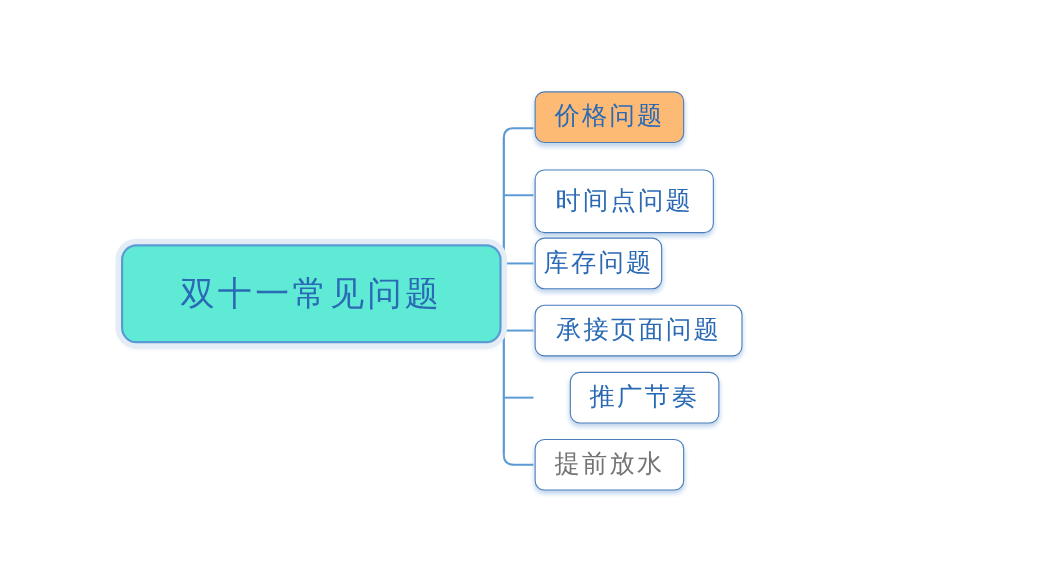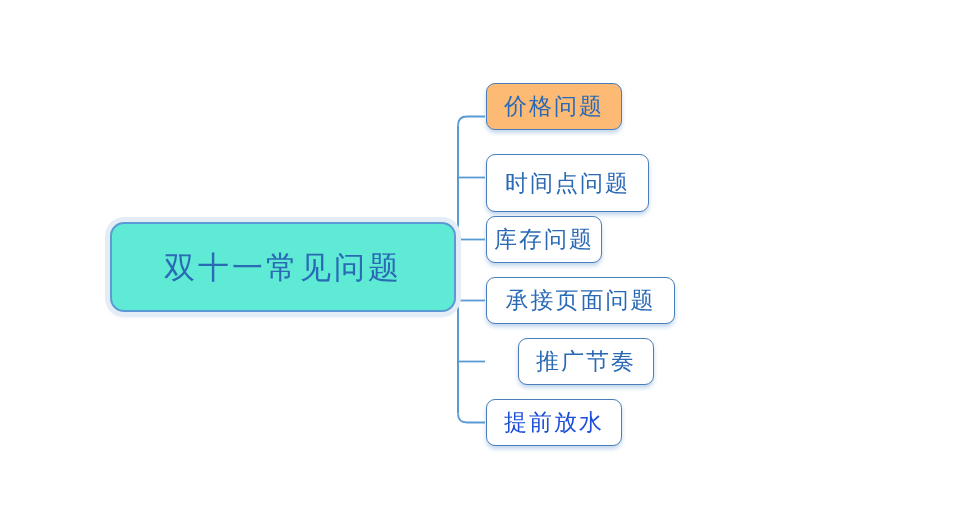--- a/index.html
+++ b/index.html
@@ -104,16 +104,16 @@
 
   <div class="child-node" id="child-3" style="left: 486px; top: 277px; width: 189px; height: 47px; background: rgb(255, 255, 255); border-color: rgb(74, 126, 187);">
     <span class="child-label" style="color: rgb(42, 106, 181);">承接页面问题</span>
   </div>
 
   <div class="child-node" id="child-4" style="left: 486px; top: 338px; width: 136px; height: 47px; background: rgb(255, 255, 255); border-color: rgb(74, 126, 187); margin-left: 32px;">
     <span class="child-label" style="color: rgb(42, 106, 181);">推广节奏</span>
   </div>
 
   <div class="child-node" id="child-5" style="left: 486px; top: 399px; width: 136px; height: 47px; background: rgb(255, 255, 255); border-color: rgb(74, 126, 187);">
-    <span class="child-label" style="color: #1d4ed8; text-align: center;">提前放水</span>
+    <span class="child-label" style="color: #737373; text-align: center;">提前放水</span>
   </div>
 
 </div>
 
 </body></html>

